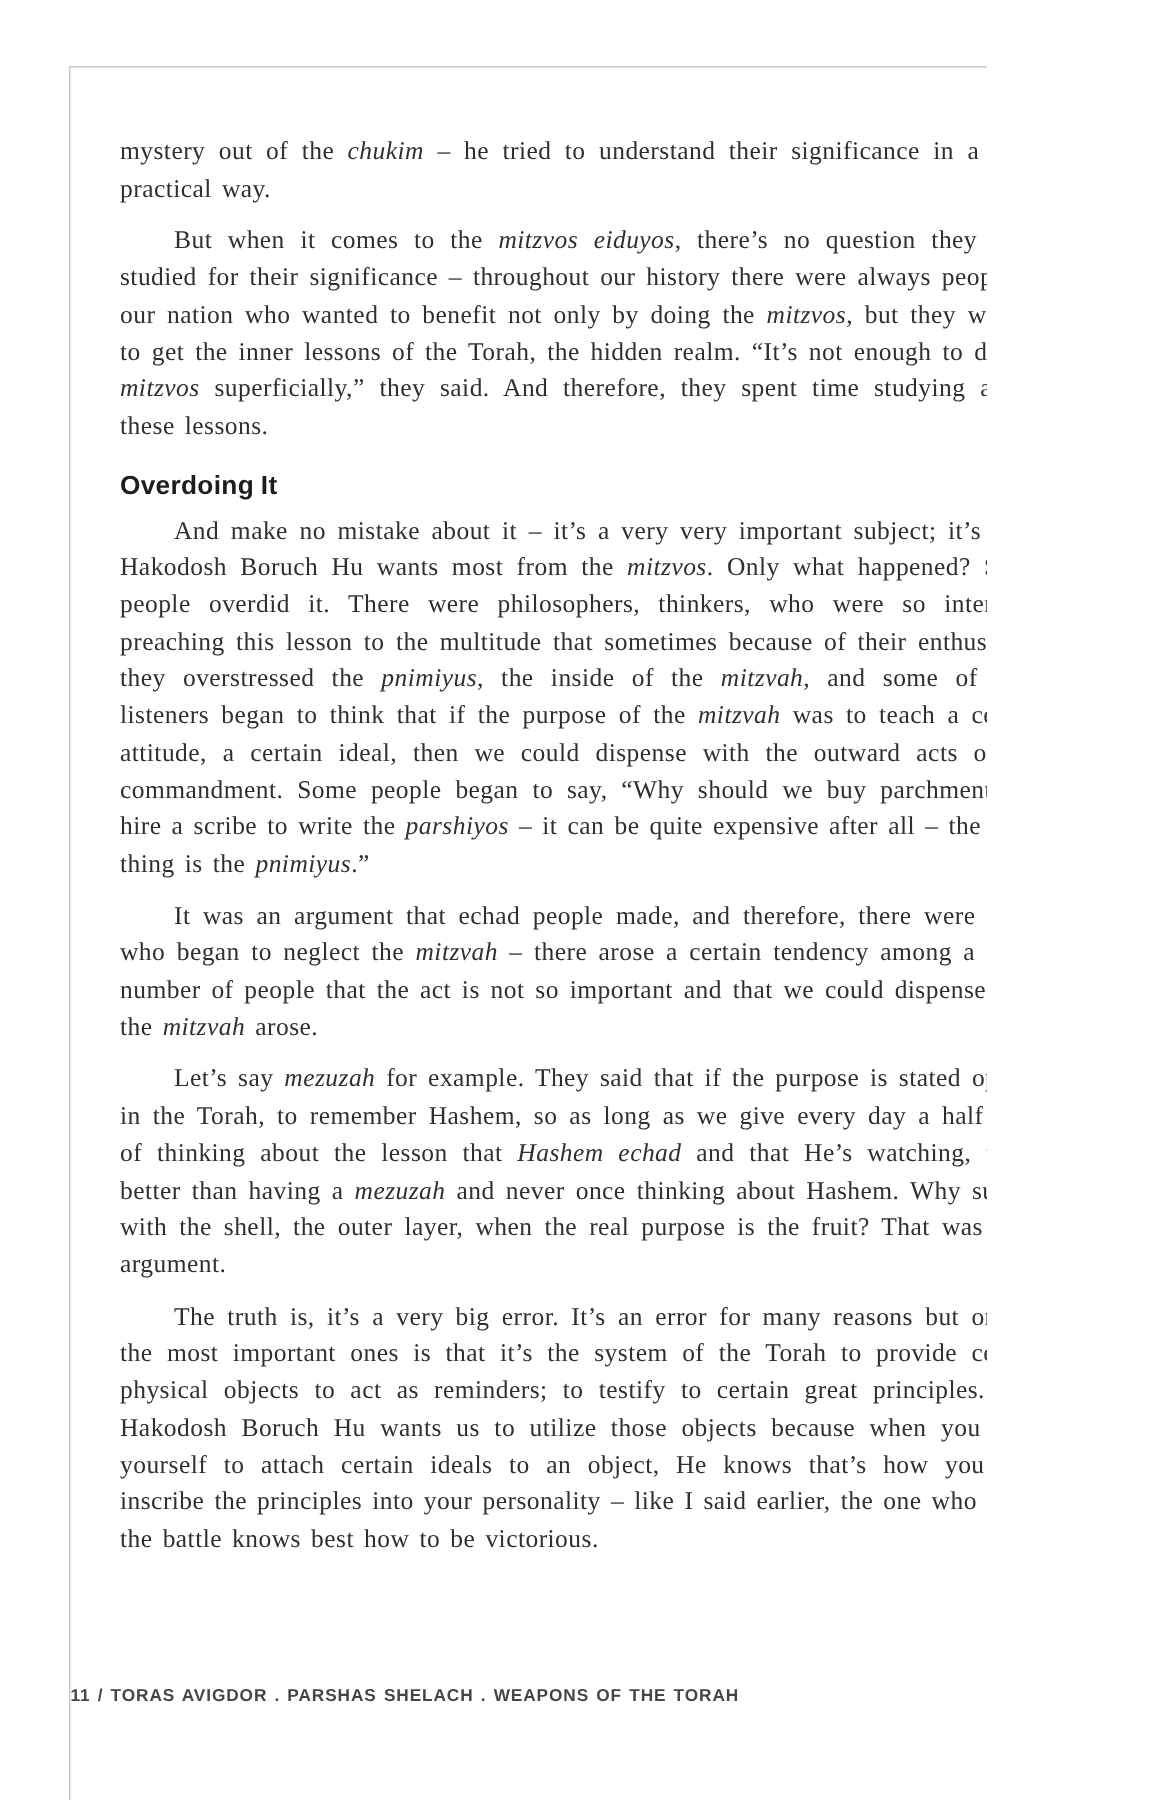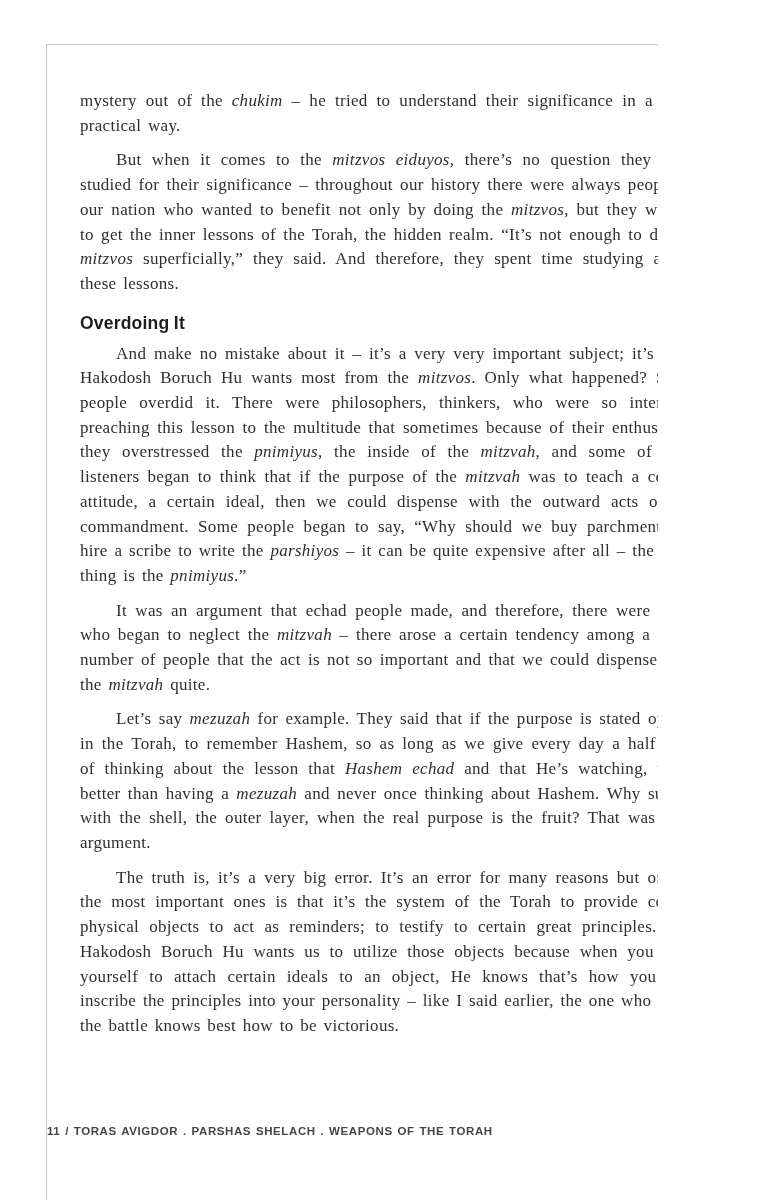--- a/index.html
+++ b/index.html
@@ -61,19 +61,19 @@
 </head>
 <body>
 
 <div class="viewport">
   <div class="page">
     <div class="content">
         <p class="para"><span>mystery out of the </span><em>chukim</em><span> – he tried to understand their significance in a most practical way.</span></p>
         <p class="para indent"><span>But when it comes to the </span><em>mitzvos eiduyos</em><span>, there’s no question they were studied for their significance – throughout our history there were always people in our nation who wanted to benefit not only by doing the </span><em>mitzvos</em><span>, but they wanted to get the inner lessons of the Torah, the hidden realm. “It’s not enough to do the </span><em>mitzvos</em><span> superficially,” they said. And therefore, they spent time studying all of these lessons.</span></p>
         <h2 class="heading">Overdoing It</h2>
         <p class="para indent"><span>And make no mistake about it – it’s a very very important subject; it’s what Hakodosh Boruch Hu wants most from the </span><em>mitzvos</em><span>. Only what happened? Some people overdid it. There were philosophers, thinkers, who were so intent in preaching this lesson to the multitude that sometimes because of their enthusiasm, they overstressed the </span><em>pnimiyus</em><span>, the inside of the </span><em>mitzvah</em><span>, and some of their listeners began to think that if the purpose of the </span><em>mitzvah</em><span> was to teach a certain attitude, a certain ideal, then we could dispense with the outward acts of the commandment. Some people began to say, “Why should we buy parchment and hire a scribe to write the </span><em>parshiyos</em><span> – it can be quite expensive after all – the main thing is the </span><em>pnimiyus</em><span>.”</span></p>
-        <p class="para indent"><span>It was an argument that echad people made, and therefore, there were those who began to neglect the </span><em>mitzvah</em><span> – there arose a certain tendency among a small number of people that the act is not so important and that we could dispense with the </span><em>mitzvah</em><span> quite.</span></p>
+        <p class="para indent"><span>It was an argument that echad people made, and therefore, there were those who began to neglect the </span><em>mitzvah</em><span> – there arose a certain tendency among a small number of people that the act is not so important and that we could dispense with the </span><em>mitzvah</em><span> arose.</span></p>
         <p class="para indent"><span>Let’s say </span><em>mezuzah</em><span> for example. They said that if the purpose is stated openly in the Torah, to remember Hashem, so as long as we give every day a half hour of thinking about the lesson that </span><em>Hashem echad</em><span> and that He’s watching, that’s better than having a </span><em>mezuzah</em><span> and never once thinking about Hashem. Why suffice with the shell, the outer layer, when the real purpose is the fruit? That was their argument.</span></p>
         <p class="para indent"><span>The truth is, it’s a very big error. It’s an error for many reasons but one of the most important ones is that it’s the system of the Torah to provide certain physical objects to act as reminders; to testify to certain great principles. And Hakodosh Boruch Hu wants us to utilize those objects because when you train yourself to attach certain ideals to an object, He knows that’s how you best inscribe the principles into your personality – like I said earlier, the one who made the battle knows best how to be victorious.</span></p>
       </div>
     <div class="footer">11 / TORAS AVIGDOR . PARSHAS SHELACH . WEAPONS OF THE TORAH</div>
   </div>
 </div>
 
 </body></html>

